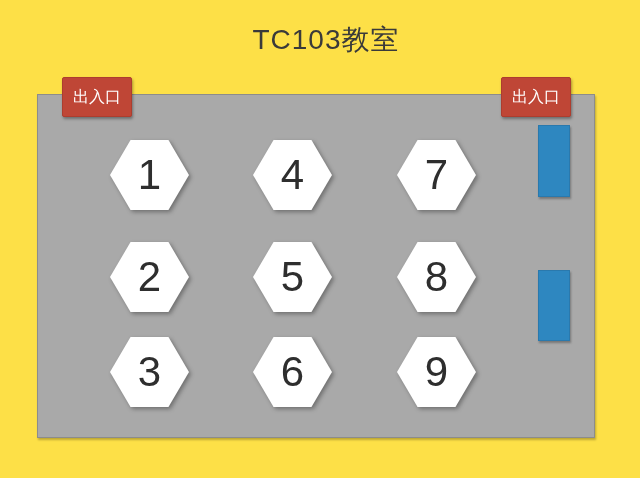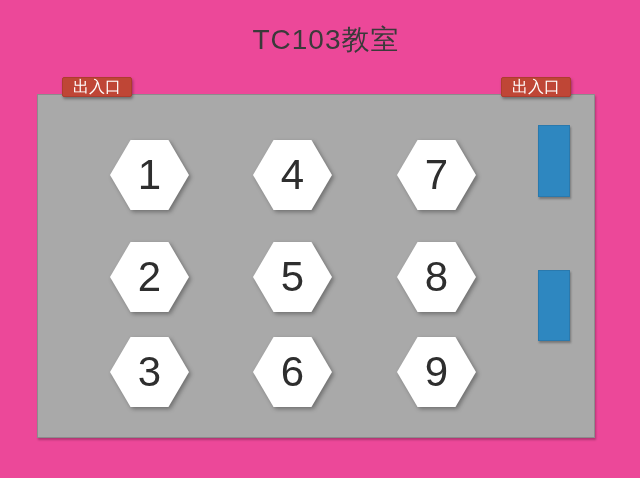--- a/index.html
+++ b/index.html
@@ -7,21 +7,21 @@
   body {
     font-family: "Liberation Sans", "DejaVu Sans", sans-serif;
     width: 640px; height: 478px;
     position: relative;
     overflow: hidden;
   }
   .canvas {
     position: absolute;
     left: 0; top: 0;
     width: 640px; height: 478px;
-    background: #ec4899;
+    background: #fde047;
   }
   .title {
     position: absolute;
     left: 0; top: 21px;
     width: 100%;
     text-align: center;
     font-size: 28px;
     letter-spacing: 1px;
     color: #3a3a3a;
     transform: translateX(6px);
@@ -29,21 +29,21 @@
   .room {
     position: absolute;
     left: 37px; top: 94px;
     width: 558px; height: 344px;
     background: #a9a9a9;
     border: 1px solid #8c8c8c;
     box-shadow: 1px 2px 2px rgba(0,0,0,0.25);
   }
   .entrance {
     position: absolute;
-    width: 70px; height: 20px;
+    width: 70px; height: 40px;
     background: #bf4636;
     border: 1px solid #ad3d2e;
     border-radius: 2px;
     color: #ffffff;
     font-size: 16px;
     display: flex;
     align-items: center;
     justify-content: center;
     box-shadow: 1px 2px 3px rgba(0,0,0,0.35);
     z-index: 3;

